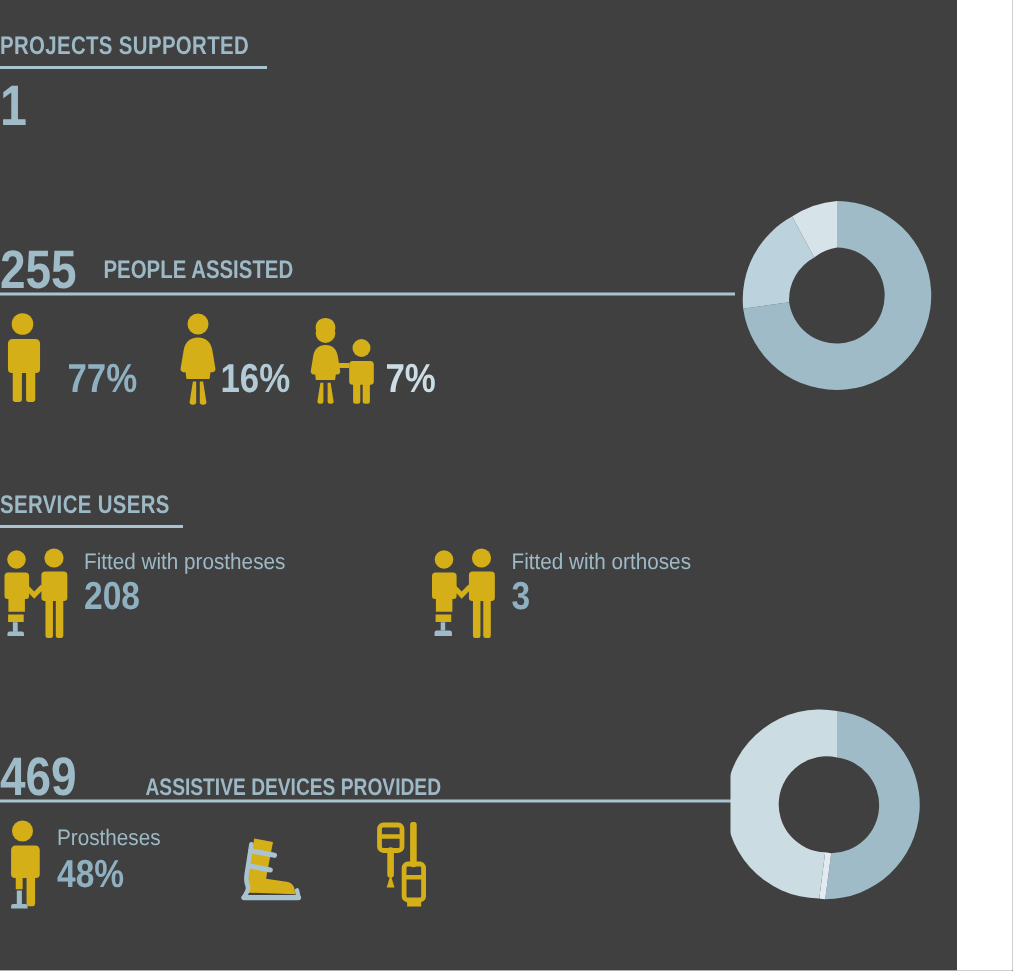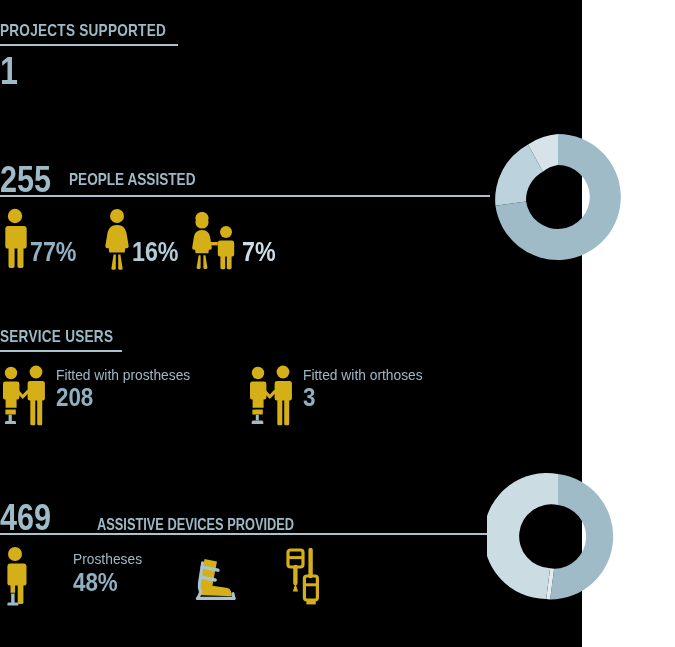--- a/index.html
+++ b/index.html
@@ -8,23 +8,23 @@
   html, body {
     width: 675px;
     height: 647px;
     background: #ffffff;
     font-family: "Liberation Sans", sans-serif;
     overflow: hidden;
   }
 
   .page {
     position: relative;
-    width: 582px;
+    width: 638px;
     height: 647px;
-    background: #000000;
+    background: #404040;
   }
 
   
   .section-heading {
     font-family: "Liberation Sans", sans-serif;
     font-weight: 700;
     text-transform: uppercase;
     letter-spacing: 0.3px;
     color: #9db9c6;
     font-size: 17px;
@@ -86,21 +86,21 @@
   }
   .pct.tone-1 { color: #8fb0c0; }
   .pct.tone-2 { color: #b3cbd7; }
   .pct.tone-3 { color: #cddde5; }
 
   
   .block-service { position: absolute; left: 0; top: 328px; width: 675px; }
   .block-service .rule { left: 0; top: 22px; width: 122px; }
   .service-items {
     position: absolute; left: 0; top: 36px;
-    display: flex; white-space: nowrap;
+    display: flex; white-space: nowrap; gap: 38px;
   }
   .service-item { display: flex; align-items: flex-start; }
   .service-text { margin-left: 10px; padding-top: 2px; }
   .service-label {
     font-family: "Liberation Sans", sans-serif;
     font-size: 15px; color: #9db9c6; line-height: 1.15;
     transform: scaleX(0.92); transform-origin: left top;
     white-space: nowrap;
   }
   .service-value {
@@ -122,21 +122,21 @@
     font-size: 16px; margin-left: 9px;
     transform: scaleX(0.80); transform-origin: left center;
     white-space: nowrap;
   }
   .block-devices .rule { left: 0; top: 33px; width: 490px; }
 
   .devicerow {
     position: absolute; left: 0; top: 46px;
     display: flex; align-items: flex-start; white-space: nowrap;
   }
-  .deviceitem { display: flex; align-items: flex-start; gap: 35px; }
+  .deviceitem { display: flex; align-items: flex-start; }
   .device-text { margin-left: 8px; padding-top: 4px; }
   .device-label {
     font-family: "Liberation Sans", sans-serif;
     font-size: 15px; color: #9db9c6; line-height: 1.2;
     transform: scaleX(0.92); transform-origin: left top;
     white-space: nowrap;
   }
   .device-pct {
     font-family: "Liberation Sans", sans-serif;
     font-weight: 700; font-size: 26px; line-height: 1.15;
@@ -167,21 +167,21 @@
 
   <div class="block-people">
     <div class="people-headline">
       <span class="big-number">255</span>
       <span class="inline-label">PEOPLE ASSISTED</span>
     </div>
     <div class="rule"></div>
 
     <div class="pictorow">
 
-      <div class="pictoitem" style="margin-right:18px;">
+      <div class="pictoitem" style="margin-right:18px;gap:15px;">
         <span>
           <svg width="30" height="62" viewBox="0 0 30 62" aria-hidden="true">
             <circle cx="15" cy="8" r="7.2" fill="#D4AF18"></circle>
             <path d="M6.3 18 h17.4 a3 3 0 0 1 3 3 v17 a2.6 2.6 0 0 1 -2.6 2.6 h-0.6 v17.6 a1.8 1.8 0 0 1 -1.8 1.8 h-2.5 a1.8 1.8 0 0 1 -1.8 -1.8 v-17.6 h-2.8 v17.6 a1.8 1.8 0 0 1 -1.8 1.8 h-2.5 a1.8 1.8 0 0 1 -1.8 -1.8 v-17.6 h-0.6 a2.6 2.6 0 0 1 -2.6 -2.6 v-17 a3 3 0 0 1 3 -3 z" fill="#D4AF18"></path>
           </svg>
         </span>
         <span class="pct tone-1">77%</span>
       </div>
 
       <div class="pictoitem" style="text-align:center;">

